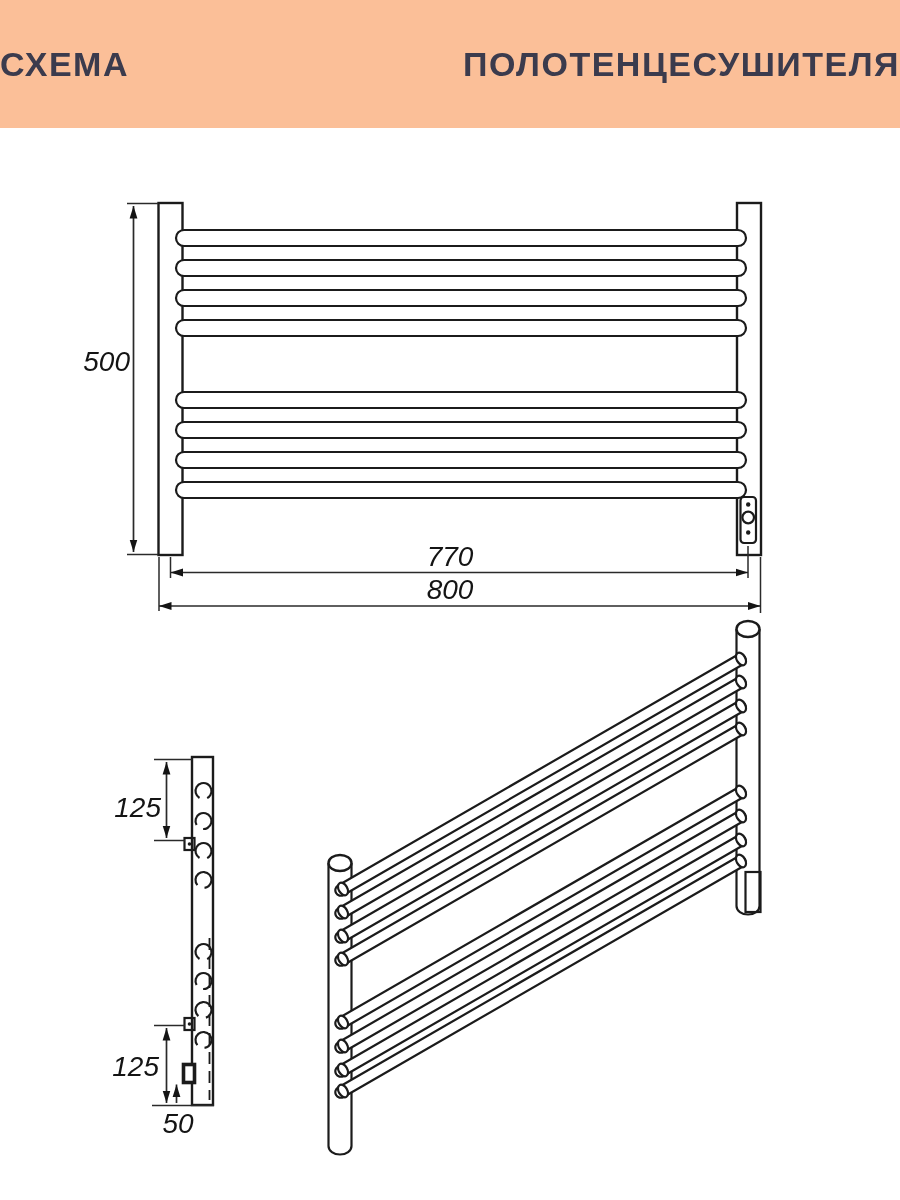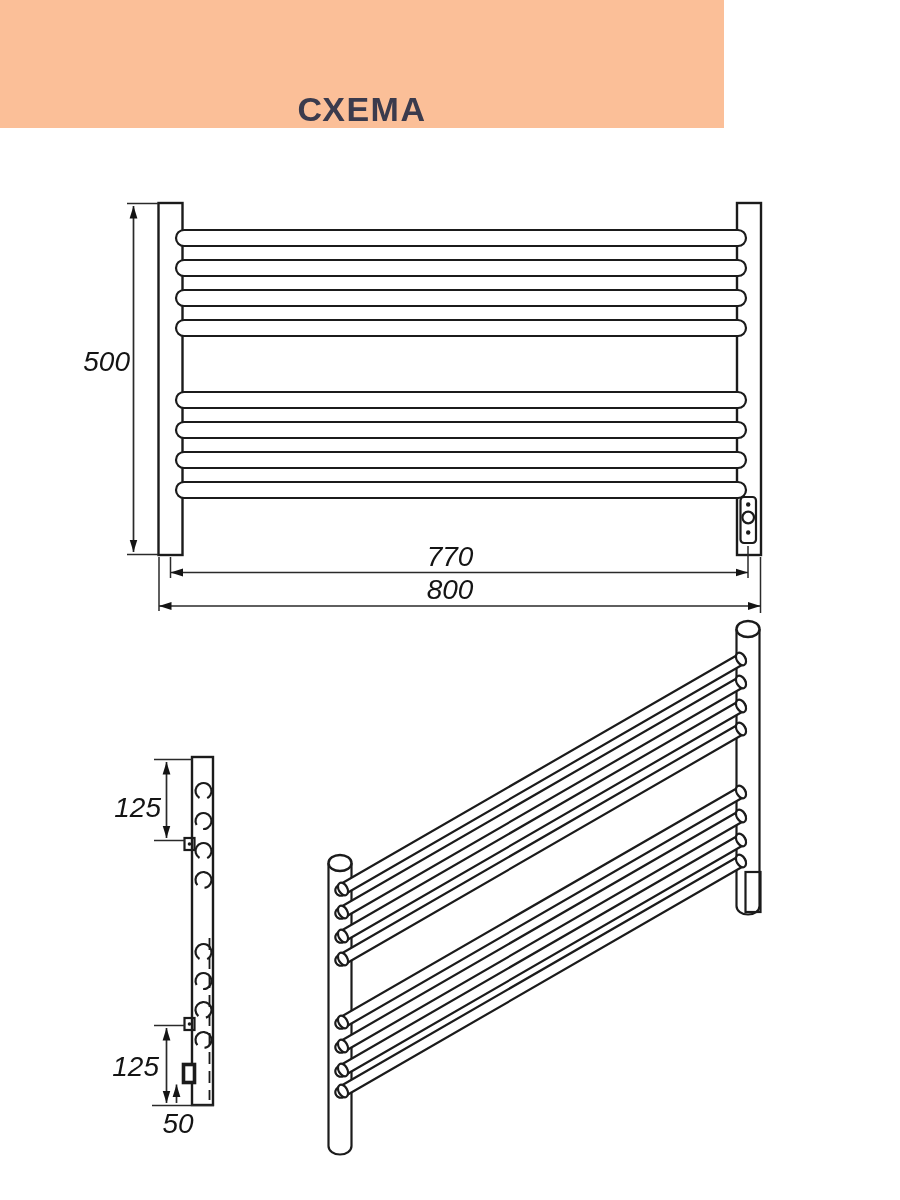--- a/index.html
+++ b/index.html
@@ -7,23 +7,23 @@
     --header-fg:#3b3b4d;
     --line:#1b1b1b;
     --dim:#2a2a2a;
   }
   html,body{margin:0;padding:0;}
   body{
     width:900px;height:1200px;position:relative;background:#ffffff;
     font-family:"Liberation Sans",sans-serif;overflow:hidden;
   }
   .header{
-    position:absolute;top:0;left:0;width:724px;height:128px;
+    position:absolute;top:0;left:0;width:900px;height:128px;
     background:var(--header-bg);
-    display:flex;flex-direction:column;align-items:center;justify-content:flex-end;
+    display:flex;flex-direction:row;align-items:center;justify-content:space-between;
     z-index:2;
   }
   .header .line{
     color:var(--header-fg);
     font-weight:bold;
     font-size:34px;
     line-height:38px;
     letter-spacing:1.5px;
     text-align:center;
     white-space:nowrap;
@@ -44,20 +44,21 @@
   }
   .hidden-edge{fill:none;stroke:var(--line);stroke-width:1.8;stroke-dasharray:12 7;}
   .tube-ring{fill:none;stroke:var(--line);stroke-width:2.2;stroke-dasharray:42 8.3;}
   .heavy{fill:#ffffff;stroke:var(--line);stroke-width:3.6;}
 </style>
 </head>
 <body>
 
 <div class="header">
   <div class="line">СХЕМА</div>
+  <div class="line">ПОЛОТЕНЦЕСУШИТЕЛЯ</div>
 </div>
 
 <svg class="drawing" width="900" height="1200" viewBox="0 0 900 1200" xmlns="http://www.w3.org/2000/svg">
   <defs>
     <marker id="arr" markerUnits="userSpaceOnUse" markerWidth="15" markerHeight="10" refX="12.5" refY="5" orient="auto-start-reverse">
       <path d="M0,1.1 L12.5,5 L0,8.9 Z" fill="#141414"></path>
     </marker>
   </defs>
 
   <g>

